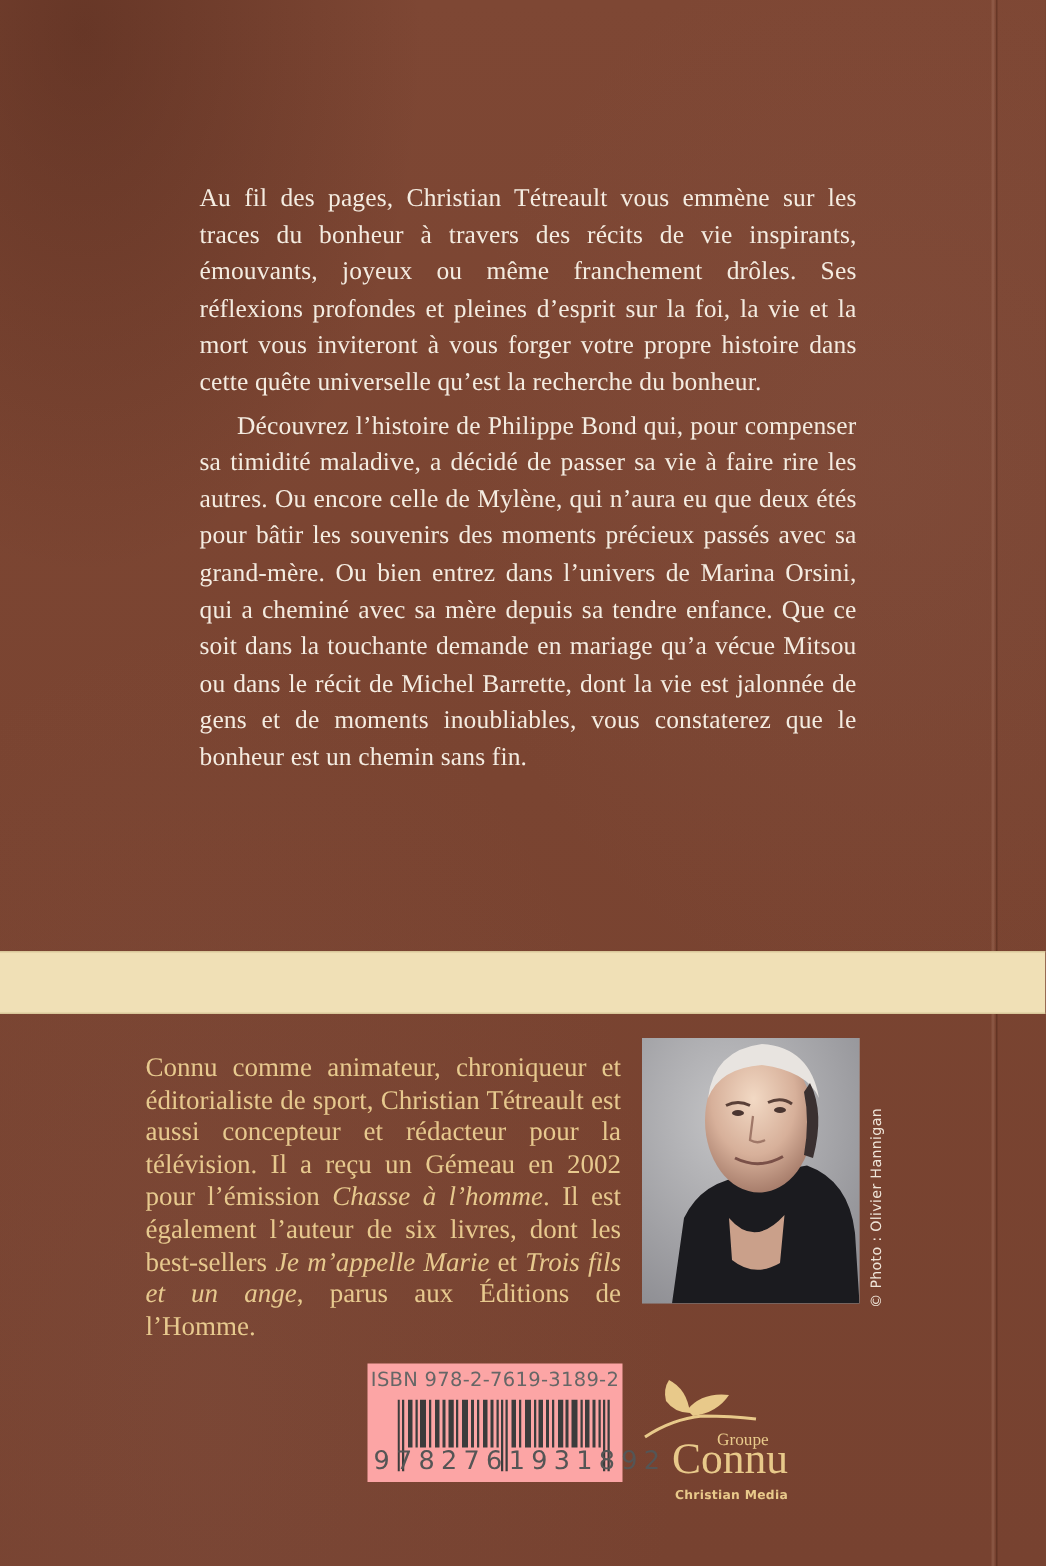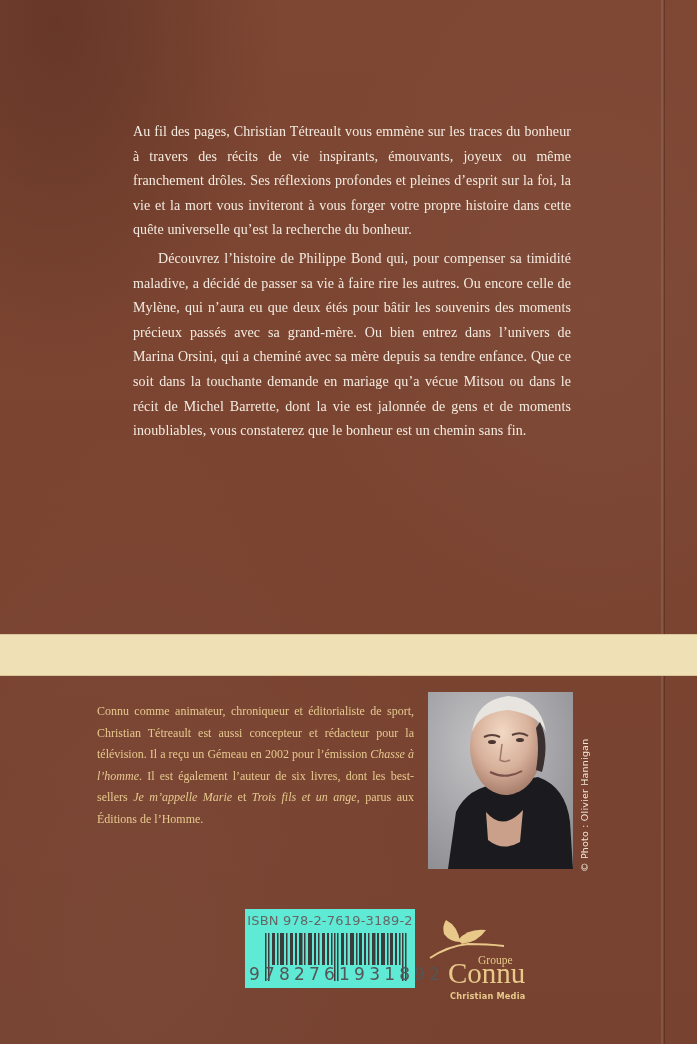--- a/index.html
+++ b/index.html
@@ -21,57 +21,57 @@
     background: rgba(170,120,100,0.35);
   }
   .spine-line2 {
     position: absolute; left: 664px; top: 0; width: 1px; height: 1044px;
     background: rgba(60,25,15,0.35);
   }
   .blurb {
     position: absolute; left: 133px; top: 120px; width: 438px;
     color: #f4ece1;
     font-family: "Liberation Serif", "DejaVu Serif", serif;
-    font-size: 14px; line-height: 24.6px;
+    font-size: 17px; line-height: 24.6px;
     text-align: justify; letter-spacing: 0.1px;
   }
   .blurb p { margin: 0; }
   .blurb p.indent { text-indent: 25px; margin-top: 4px; }
   .blurb p.signoff { text-align: right; margin-top: 6px; }
   .band {
     position: absolute; left: 0; top: 634px; width: 697px; height: 40px;
     background: #f0e0b6;
     border-top: 1px solid #d9c79a; border-bottom: 1px solid #d9c79a;
   }
   .bio {
     position: absolute; left: 97px; top: 701px; width: 317px;
     color: #e7c98e;
     font-family: "Liberation Serif", "DejaVu Serif", serif;
-    font-size: 12px; line-height: 21.6px;
+    font-size: 18px; line-height: 21.6px;
     text-align: justify;
   }
   .bio p { margin: 0; }
   .bio i { font-style: italic; }
   .photo {
     position: absolute; left: 428px; top: 692px; width: 145px; height: 177px;
     background: linear-gradient(180deg, #b9b9bb 0%, #a8a8aa 60%, #8e8e92 100%);
     overflow: hidden;
   }
   .photo svg { display: block; }
   .credit {
     position: absolute; left: 578px; top: 872px;
     transform-origin: 0 0; transform: rotate(-90deg);
     white-space: nowrap;
     color: #f0e6da;
     font-family: "DejaVu Sans", "Liberation Sans", sans-serif;
     font-size: 9.5px; line-height: 14px; letter-spacing: 0.2px;
   }
   .barcode-box {
     position: absolute; left: 245px; top: 909px; width: 170px; height: 79px;
-    background: #5eead4;
+    background: #fca5a5;
     font-family: "DejaVu Sans", "Liberation Sans", sans-serif;
     color: #555;
   }
   .isbn {
     position: absolute; left: 0; top: 4px; width: 170px; text-align: center;
     font-size: 13px; letter-spacing: 0.2px; color: #666;
   }
   .bars { position: absolute; left: 20px; top: 24px; }
   .ean {
     position: absolute; left: 4px; top: 55px; width: 162px;

